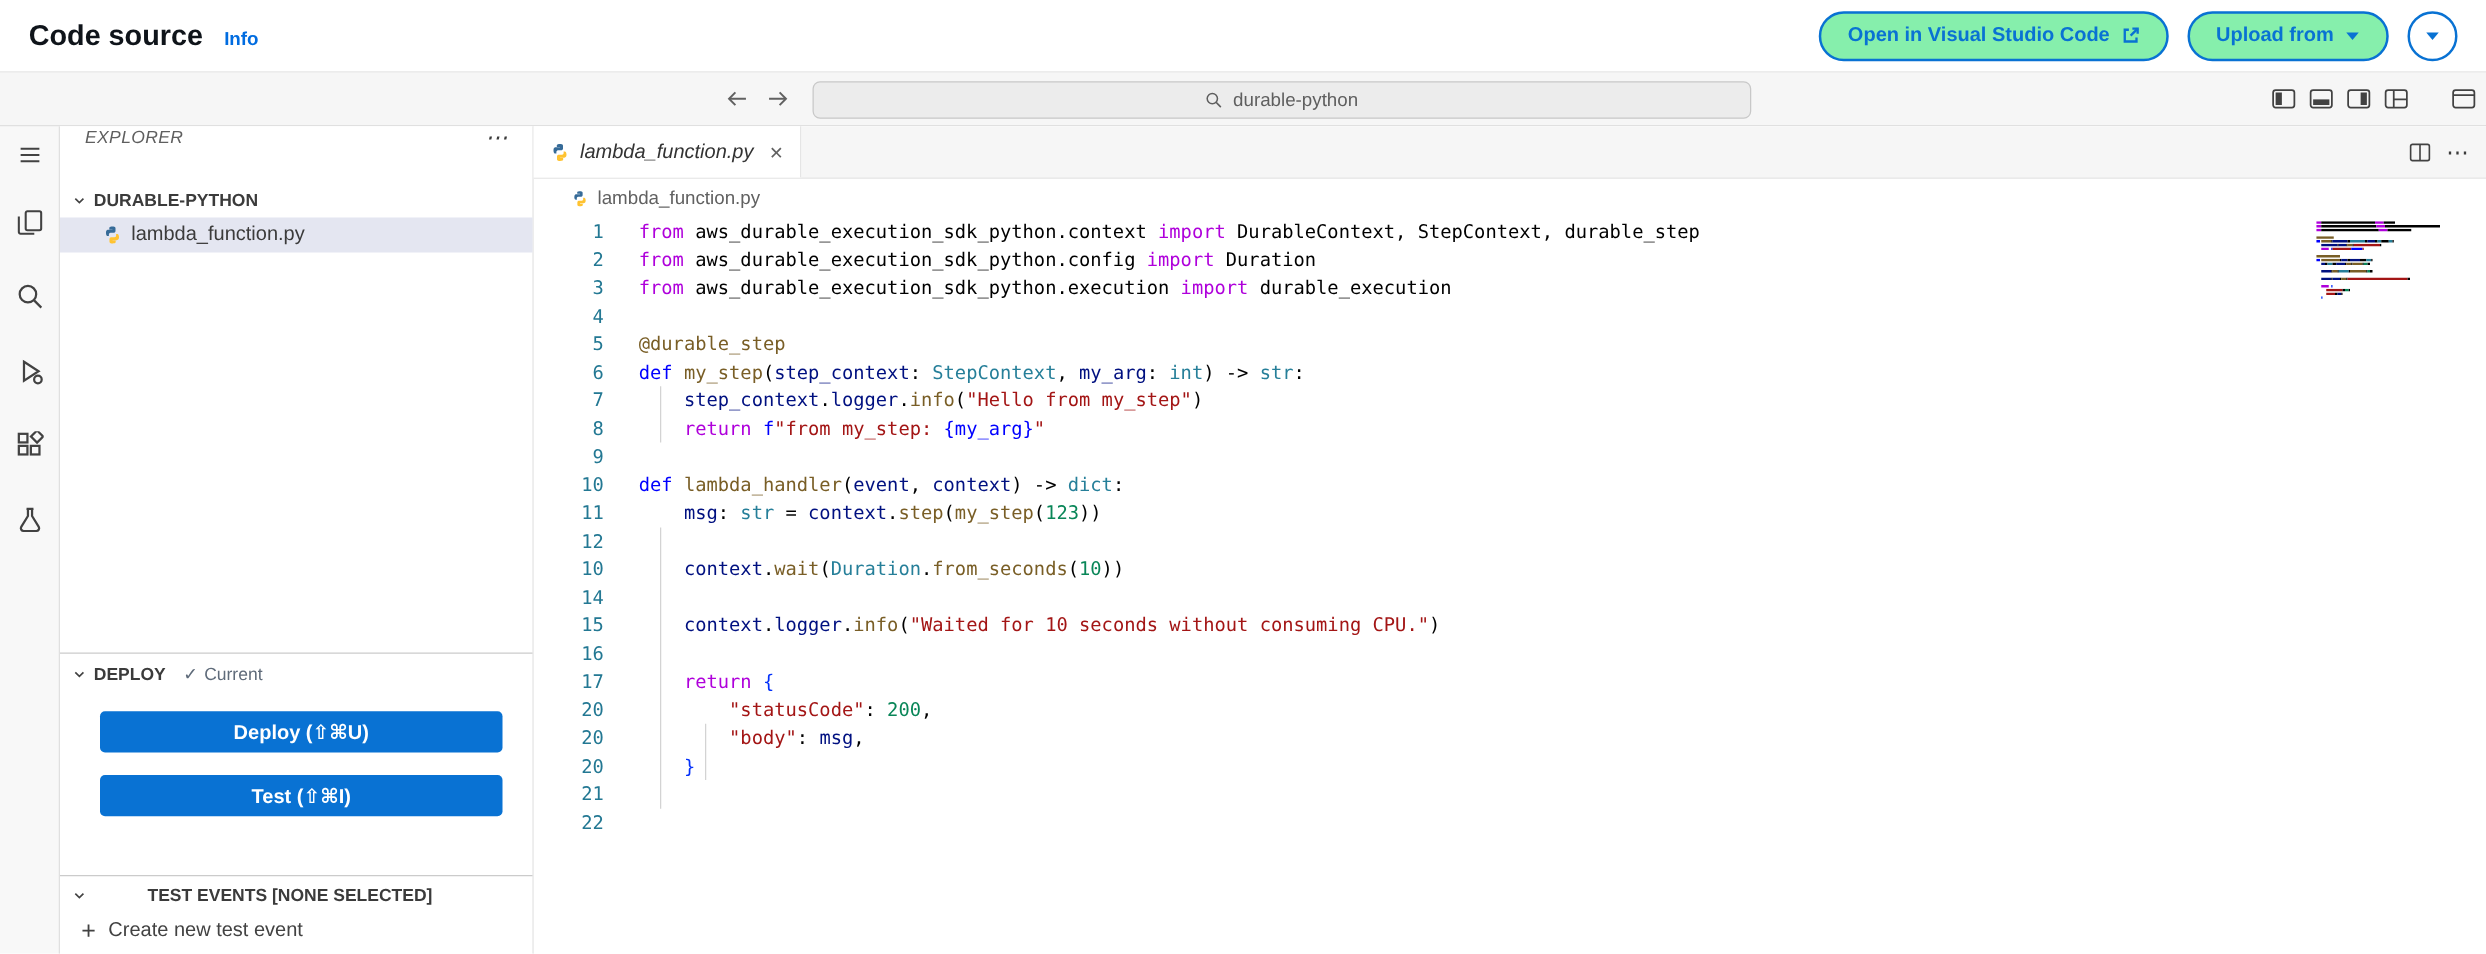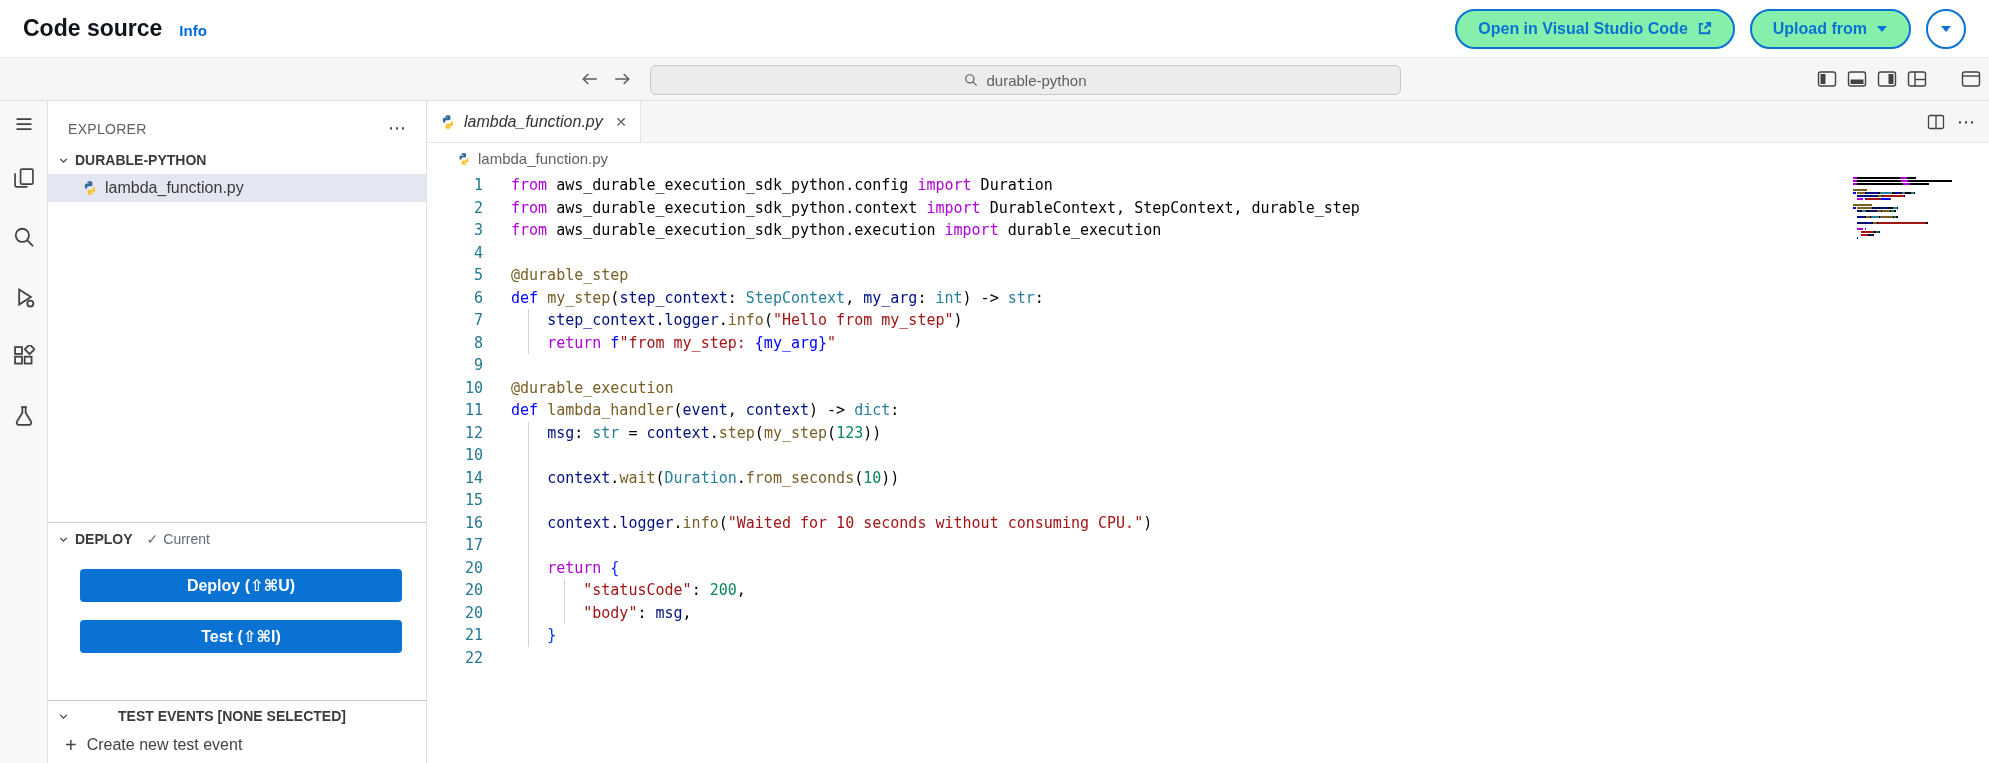--- a/index.html
+++ b/index.html
@@ -32,21 +32,21 @@
 
   
   .main { display:flex; height:662px; }
 
   .activity-bar { width:48px; background:#f8f8f8; border-right:1px solid #e0e0e0;
                   display:flex; flex-direction:column; align-items:center; }
   .ab-icon { width:28px; height:28px; display:flex; align-items:center; justify-content:center; cursor:pointer; }
 
   
   .sidebar { width:379px; border-right:1px solid #e0e0e0; position:relative; background:#fff; }
-  .sidebar-header { height:36px; display:flex; align-items:flex-end; padding:0 20px; }
+  .sidebar-header { height:36px; display:flex; align-items:flex-start; padding:0 20px;font-style:italic; }
   .explorer-title { font-size:14px; color:#5f5f5f; letter-spacing:.3px; }
   .more-dots { margin-left:auto; color:#3b3b3b; font-size:18px; line-height:1; cursor:pointer; }
   .section-header { position:absolute; left:0; right:0; height:28px; display:flex; align-items:center;
                     gap:5px; padding-left:9px; font-weight:700; font-size:14px; color:#3b3b3b; cursor:pointer; }
   .tree-header { top:45px; }
   .file-row { position:absolute; top:73px; left:0; right:0; height:28px; background:#e4e6f1;
               display:flex; align-items:center; gap:7px; padding-left:34px; font-size:16px; color:#3b3b3b; cursor:pointer; }
   .divider { position:absolute; left:0; right:0; height:1px; background:#cbcbcb; }
   .divider-1 { top:421px; } .divider-2 { top:599px; }
   .deploy-header { top:424px; }
@@ -334,30 +334,29 @@
           <div class="ln">20</div>
           <div class="ln">20</div>
           <div class="ln">20</div>
           <div class="ln">21</div>
           <div class="ln">22</div>
         </div>
       <div class="indent-guide" style="left:101px; top:135px; height:45px;"></div>
       <div class="indent-guide" style="left:101px; top:247.5px; height:225px;"></div>
       <div class="indent-guide" style="left:137px; top:405px; height:45px;"></div>
       <div class="code-lines">
+          <div class="code-line"><span style="color: rgb(175, 0, 219);">from</span><span style="color: rgb(0, 0, 0);"> aws_durable_execution_sdk_python.context </span><span style="color: rgb(175, 0, 219);">import</span><span style="color: rgb(0, 0, 0);"> DurableContext, StepContext, durable_step</span></div>
           <div class="code-line"><span style="color: rgb(175, 0, 219);">from</span><span style="color: rgb(0, 0, 0);"> aws_durable_execution_sdk_python.config </span><span style="color: rgb(175, 0, 219);">import</span><span style="color: rgb(0, 0, 0);"> Duration</span></div>
-          <div class="code-line"><span style="color: rgb(175, 0, 219);">from</span><span style="color: rgb(0, 0, 0);"> aws_durable_execution_sdk_python.context </span><span style="color: rgb(175, 0, 219);">import</span><span style="color: rgb(0, 0, 0);"> DurableContext, StepContext, durable_step</span></div>
           <div class="code-line"><span style="color: rgb(175, 0, 219);">from</span><span style="color: rgb(0, 0, 0);"> aws_durable_execution_sdk_python.execution </span><span style="color: rgb(175, 0, 219);">import</span><span style="color: rgb(0, 0, 0);"> durable_execution</span></div>
           <div class="code-line"></div>
           <div class="code-line"><span style="color: rgb(121, 94, 38);">@durable_step</span></div>
           <div class="code-line"><span style="color: rgb(0, 0, 255);">def</span><span style="color: rgb(0, 0, 0);"> </span><span style="color: rgb(121, 94, 38);">my_step</span><span style="color: rgb(0, 0, 0);">(</span><span style="color: rgb(0, 16, 128);">step_context</span><span style="color: rgb(0, 0, 0);">: </span><span style="color: rgb(38, 127, 153);">StepContext</span><span style="color: rgb(0, 0, 0);">, </span><span style="color: rgb(0, 16, 128);">my_arg</span><span style="color: rgb(0, 0, 0);">: </span><span style="color: rgb(38, 127, 153);">int</span><span style="color: rgb(0, 0, 0);">) -&gt; </span><span style="color: rgb(38, 127, 153);">str</span><span style="color: rgb(0, 0, 0);">:</span></div>
           <div class="code-line"><span style="color: rgb(0, 0, 0);">    </span><span style="color: rgb(0, 16, 128);">step_context</span><span style="color: rgb(0, 0, 0);">.</span><span style="color: rgb(0, 16, 128);">logger</span><span style="color: rgb(0, 0, 0);">.</span><span style="color: rgb(121, 94, 38);">info</span><span style="color: rgb(0, 0, 0);">(</span><span style="color: rgb(163, 21, 21);">"Hello from my_step"</span><span style="color: rgb(0, 0, 0);">)</span></div>
           <div class="code-line"><span style="color: rgb(0, 0, 0);">    </span><span style="color: rgb(175, 0, 219);">return</span><span style="color: rgb(0, 0, 0);"> </span><span style="color: rgb(0, 0, 255);">f</span><span style="color: rgb(163, 21, 21);">"from my_step: </span><span style="color: rgb(0, 0, 255);">{my_arg}</span><span style="color: rgb(163, 21, 21);">"</span></div>
           <div class="code-line"></div>
-          <div class="code-line"><span style="color: rgb(121, 94, 38);">@durable_execution</span></div>
           <div class="code-line"><span style="color: rgb(0, 0, 255);">def</span><span style="color: rgb(0, 0, 0);"> </span><span style="color: rgb(121, 94, 38);">lambda_handler</span><span style="color: rgb(0, 0, 0);">(</span><span style="color: rgb(0, 16, 128);">event</span><span style="color: rgb(0, 0, 0);">, </span><span style="color: rgb(0, 16, 128);">context</span><span style="color: rgb(0, 0, 0);">) -&gt; </span><span style="color: rgb(38, 127, 153);">dict</span><span style="color: rgb(0, 0, 0);">:</span></div>
           <div class="code-line"><span style="color: rgb(0, 0, 0);">    </span><span style="color: rgb(0, 16, 128);">msg</span><span style="color: rgb(0, 0, 0);">: </span><span style="color: rgb(38, 127, 153);">str</span><span style="color: rgb(0, 0, 0);"> = </span><span style="color: rgb(0, 16, 128);">context</span><span style="color: rgb(0, 0, 0);">.</span><span style="color: rgb(121, 94, 38);">step</span><span style="color: rgb(0, 0, 0);">(</span><span style="color: rgb(121, 94, 38);">my_step</span><span style="color: rgb(0, 0, 0);">(</span><span style="color: rgb(9, 134, 88);">123</span><span style="color: rgb(0, 0, 0);">))</span></div>
           <div class="code-line"></div>
           <div class="code-line"><span style="color: rgb(0, 0, 0);">    </span><span style="color: rgb(0, 16, 128);">context</span><span style="color: rgb(0, 0, 0);">.</span><span style="color: rgb(121, 94, 38);">wait</span><span style="color: rgb(0, 0, 0);">(</span><span style="color: rgb(38, 127, 153);">Duration</span><span style="color: rgb(0, 0, 0);">.</span><span style="color: rgb(121, 94, 38);">from_seconds</span><span style="color: rgb(0, 0, 0);">(</span><span style="color: rgb(9, 134, 88);">10</span><span style="color: rgb(0, 0, 0);">))</span></div>
           <div class="code-line"></div>
           <div class="code-line"><span style="color: rgb(0, 0, 0);">    </span><span style="color: rgb(0, 16, 128);">context</span><span style="color: rgb(0, 0, 0);">.</span><span style="color: rgb(0, 16, 128);">logger</span><span style="color: rgb(0, 0, 0);">.</span><span style="color: rgb(121, 94, 38);">info</span><span style="color: rgb(0, 0, 0);">(</span><span style="color: rgb(163, 21, 21);">"Waited for 10 seconds without consuming CPU."</span><span style="color: rgb(0, 0, 0);">)</span></div>
           <div class="code-line"></div>
           <div class="code-line"><span style="color: rgb(0, 0, 0);">    </span><span style="color: rgb(175, 0, 219);">return</span><span style="color: rgb(0, 0, 0);"> </span><span style="color: rgb(4, 49, 250);">{</span></div>
           <div class="code-line"><span style="color: rgb(0, 0, 0);">        </span><span style="color: rgb(163, 21, 21);">"statusCode"</span><span style="color: rgb(0, 0, 0);">: </span><span style="color: rgb(9, 134, 88);">200</span><span style="color: rgb(0, 0, 0);">,</span></div>
           <div class="code-line"><span style="color: rgb(0, 0, 0);">        </span><span style="color: rgb(163, 21, 21);">"body"</span><span style="color: rgb(0, 0, 0);">: </span><span style="color: rgb(0, 16, 128);">msg</span><span style="color: rgb(0, 0, 0);">,</span></div>

